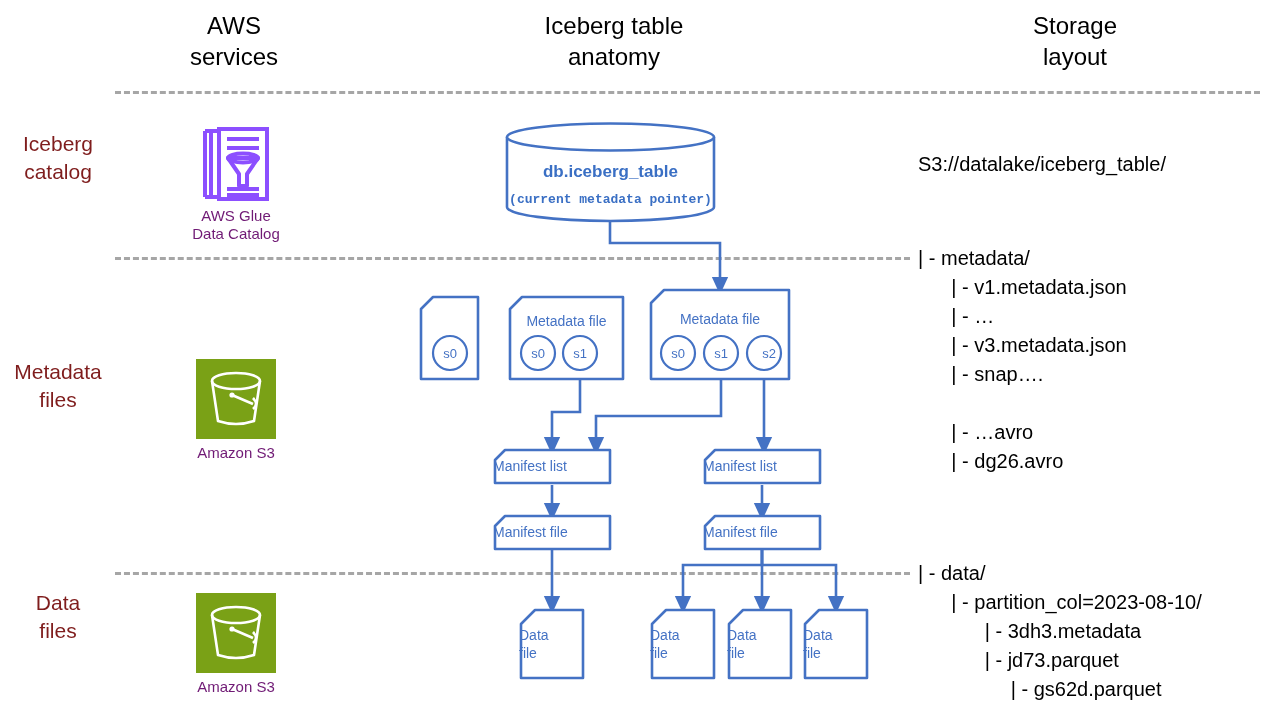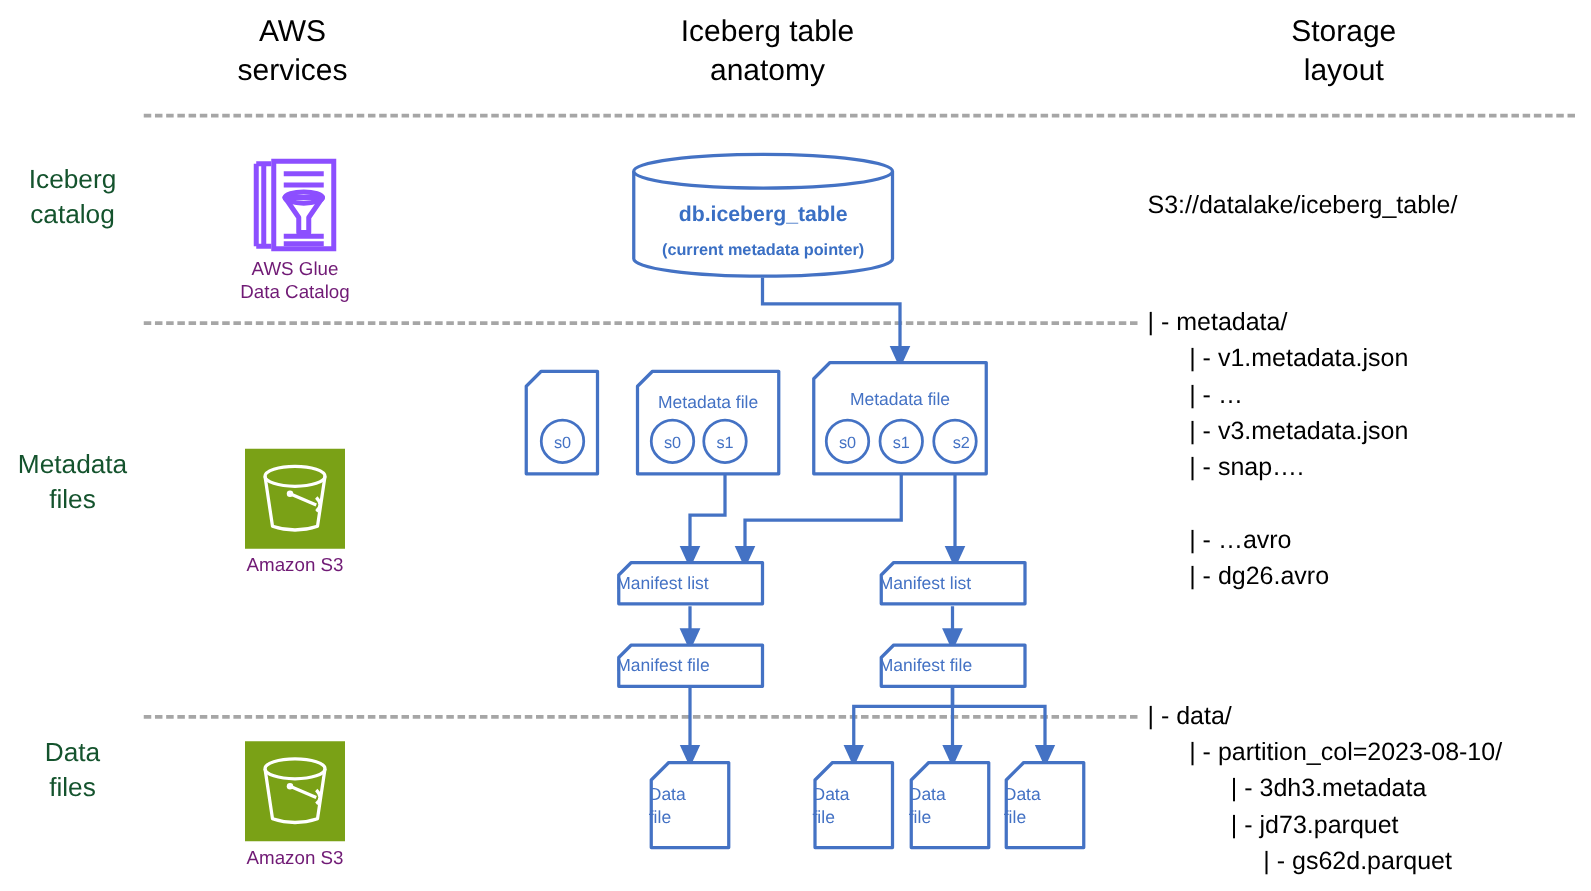--- a/index.html
+++ b/index.html
@@ -29,21 +29,21 @@
     position:absolute;
     height:0;
     border-top:3px dashed #a6a6a6;
   }
   
   .row-label{
     position:absolute;
     text-align:center;
     font-size:21px;
     line-height:28px;
-    color:#14532d;
+    color:#7f1d1d;
     white-space:pre-line;
   }
   
   .svc{
     position:absolute;
     text-align:center;
     width:160px;
   }
   .svc .svc-label{
     margin-top:5px;
@@ -60,21 +60,21 @@
 
   .cyl-text{
     position:absolute;
     left:0; right:0;
     text-align:center;
     color:#3a6fc4;
     font-weight:bold;
     pointer-events:none;
   }
   .cyl-title{ top:40px; font-size:17px; }
-  .cyl-sub{ top:70px; font-size:13px; }
+  .cyl-sub{ top:70px; font-size:13px;font-family:Liberation Mono, monospace; }
 
   .doc-label{
     position:absolute;
     left:0; right:0;
     text-align:center;
     color:#4472c4;
     font-size:14px;
   }
   .snap-label{
     position:absolute;

